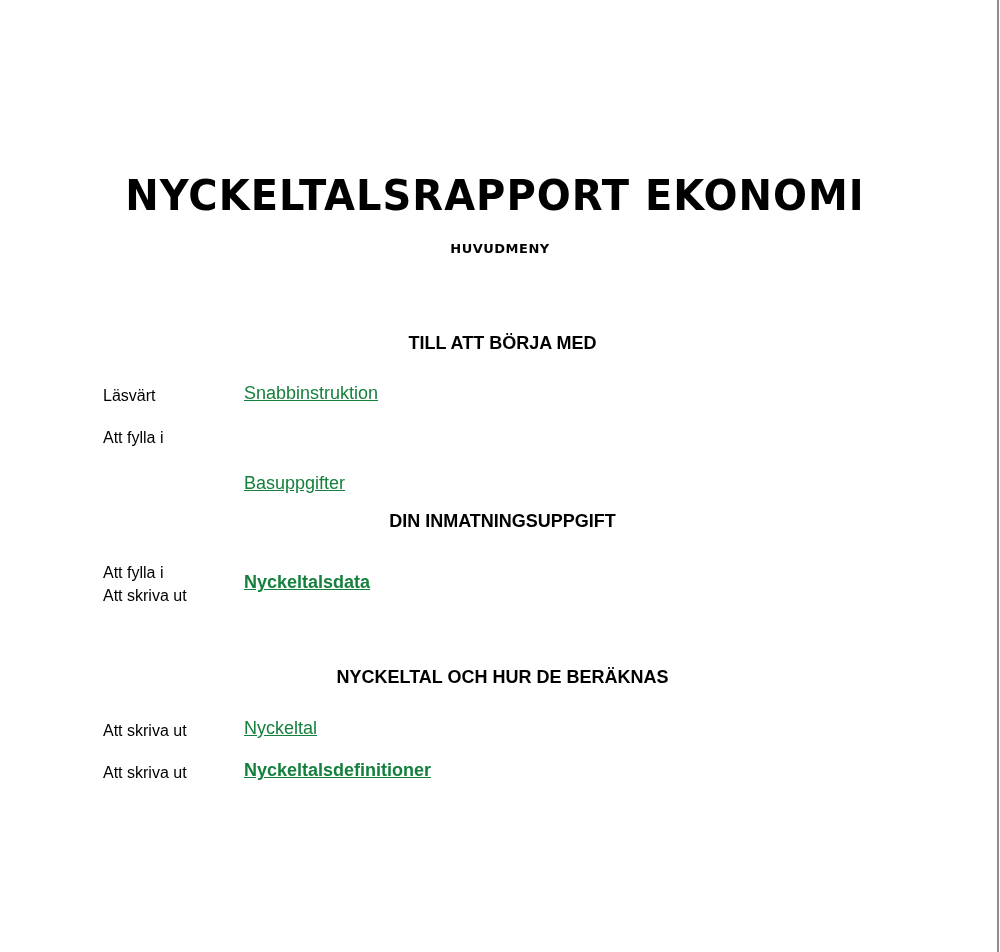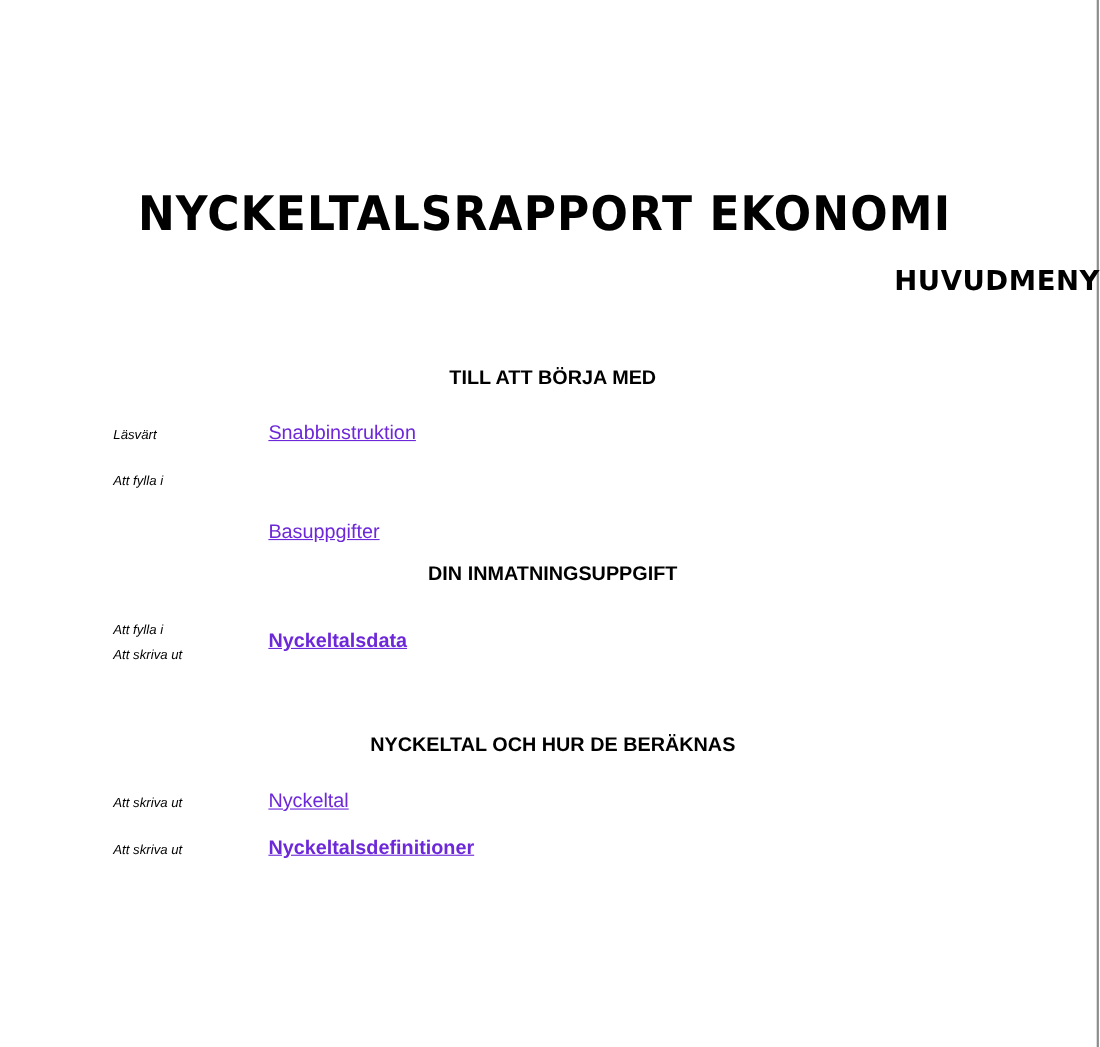--- a/index.html
+++ b/index.html
@@ -7,30 +7,30 @@
     width: 1000px; height: 952px; background: #ffffff; position: relative; overflow: hidden;
     font-family: "Liberation Sans", sans-serif; color: #000;
   }
   .right-border { position: absolute; top: 0; right: 1px; width: 2px; height: 952px; background: #8c8c8c; }
   .title {
     position: absolute; top: 172px; left: 0; width: 990px; text-align: center;
     font-family: "DejaVu Sans", sans-serif; font-weight: bold; font-size: 40px; letter-spacing: 1px;
     transform: scaleY(1.08);
   }
   .subtitle {
-    position: absolute; top: 241px; left: 0; width: 1000px; text-align: right;
-    font-family: "DejaVu Sans", sans-serif; font-weight: bold; font-size: 25px; letter-spacing: 0.5px;
+    position: absolute; top: 241px; left: 0; width: 1000px; text-align: center;
+    font-family: "DejaVu Sans", sans-serif; font-weight: bold; font-size: 13px; letter-spacing: 0.5px;
   }
   .section-heading {
     position: absolute; left: 0; width: 1005px; text-align: center;
     font-weight: bold; font-size: 18px;
   }
   .row { position: absolute; left: 103px; }
-  .row .label { position: absolute; left: 0; font-style: italic; font-size: 12px; white-space: nowrap; line-height: 23px; }
-  .row .link { position: absolute; left: 141px; font-size: 18px; text-decoration: underline; white-space: nowrap; color: #6d28d9; cursor: pointer; }
+  .row .label { position: absolute; left: 0; font-size: 16px; white-space: nowrap; line-height: 23px; }
+  .row .link { position: absolute; left: 141px; font-size: 18px; text-decoration: underline; white-space: nowrap; color: #15803d; cursor: pointer; }
 </style>
 </head>
 <body>
 
 <div class="right-border"></div>
 
 <div class="title">NYCKELTALSRAPPORT EKONOMI</div>
 <div class="subtitle">HUVUDMENY</div>
 
 <div class="section-heading" style="top:333px;">TILL ATT BÖRJA MED</div>

